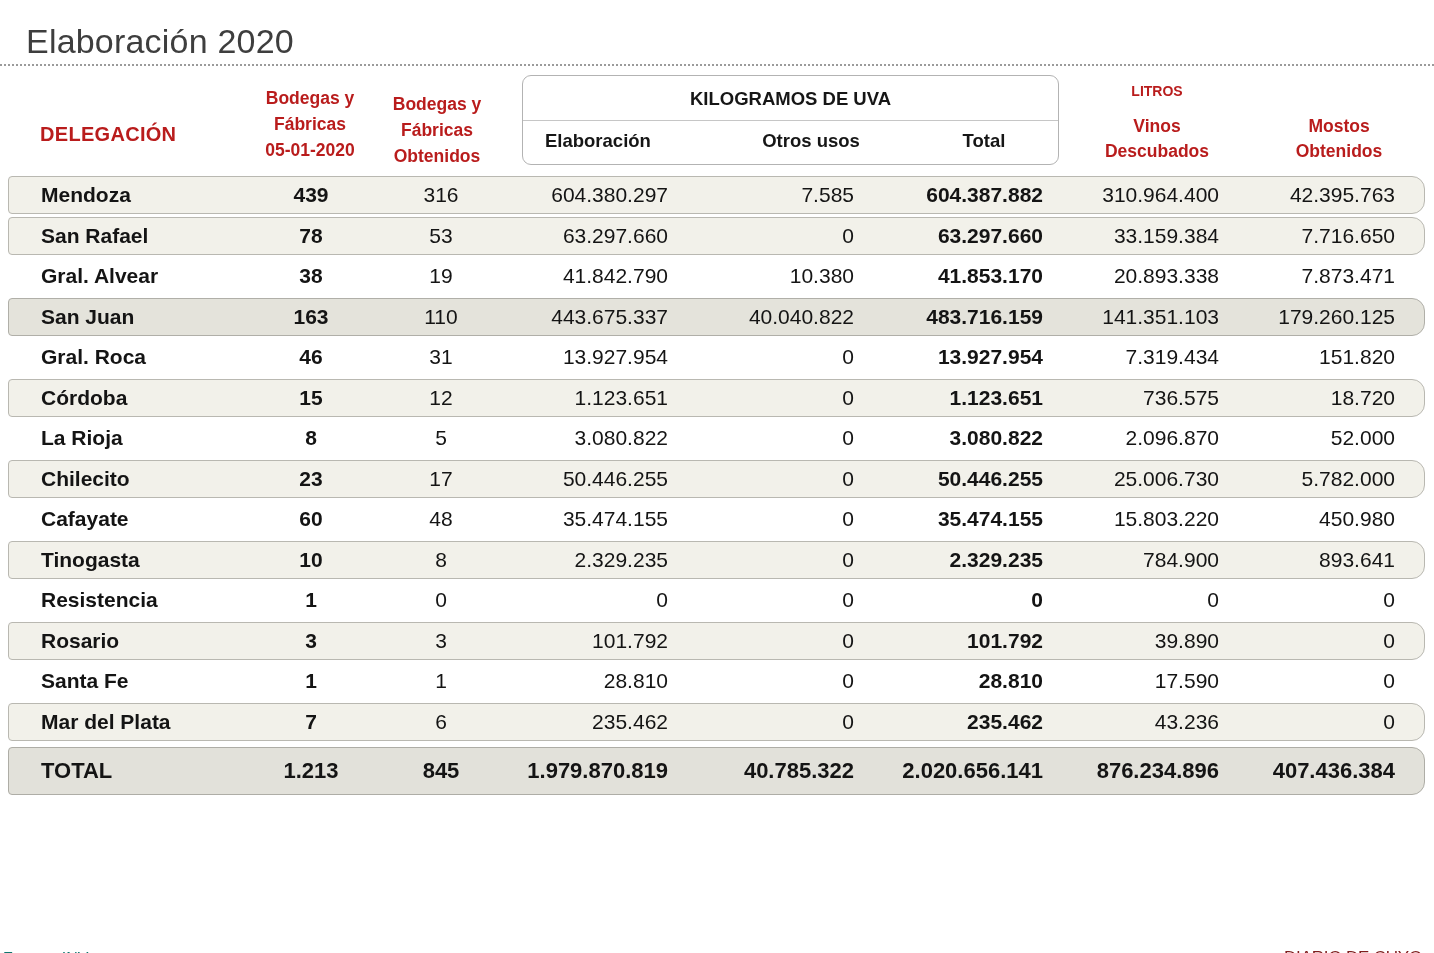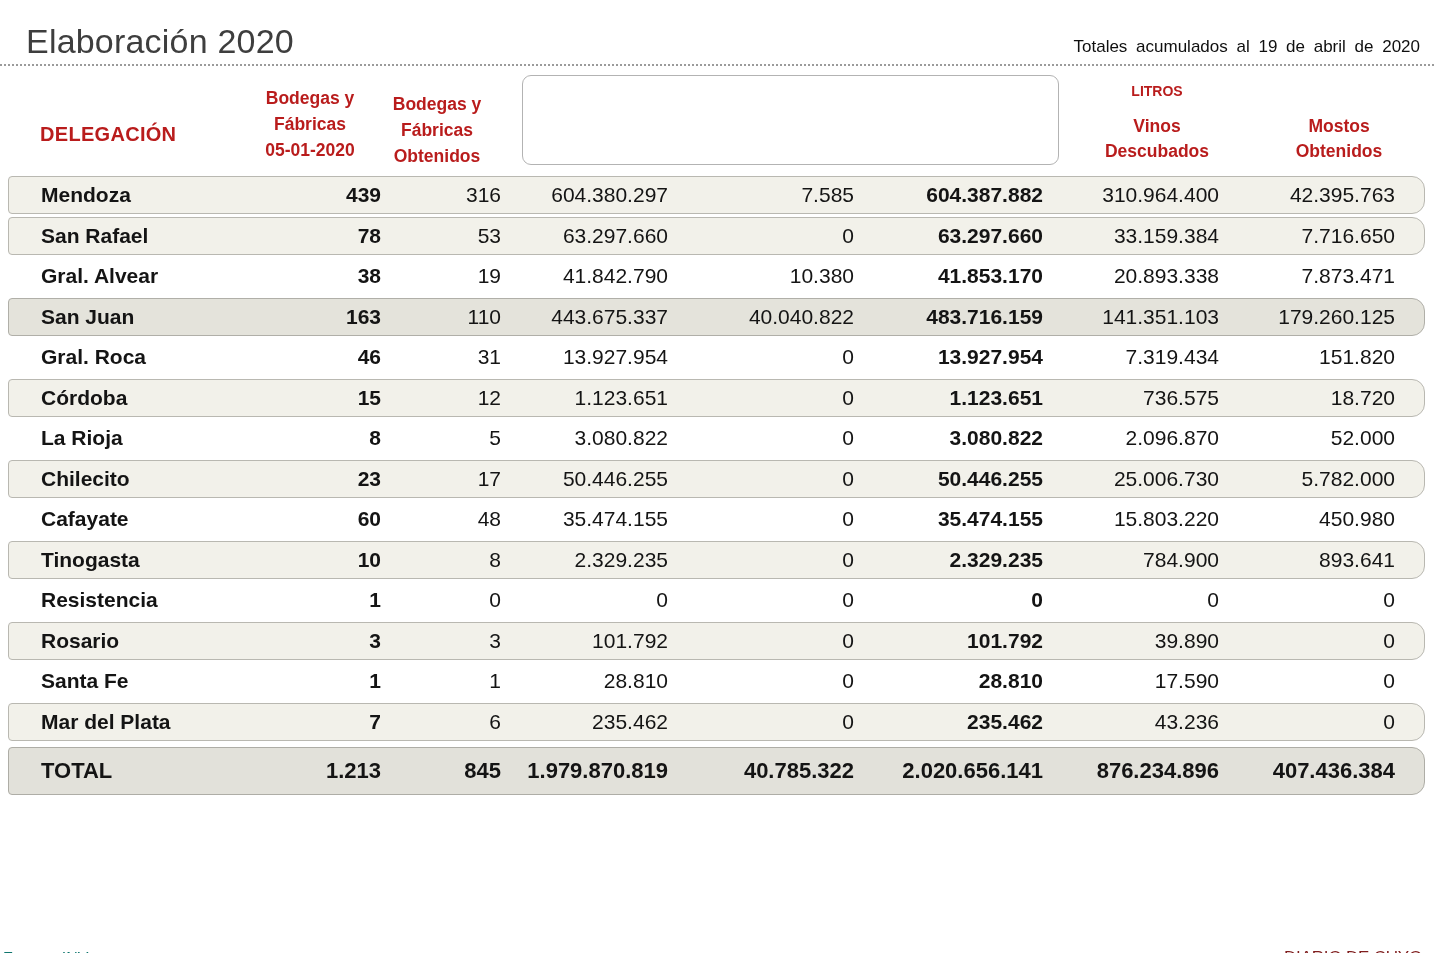--- a/index.html
+++ b/index.html
@@ -52,57 +52,62 @@
   }
   .row-shade { background:#f2f1ea; border-color:#b9b8b1; }
   .row-dark  { background:#e4e3db; border-color:#b0afa8; }
   .row-plain { background:transparent; }
   .row-total {
     height:48px; margin-top:6px; background:#e2e1da; border-color:#aeada6;
   }
   .row-total .cell { font-weight:bold; font-size:22px; }
   .cell { font-size:21px; color:#141414; white-space:nowrap; }
   .c-name { font-weight:bold; padding-left:32px; }
-  .c-center { text-align:right; }
+  .c-center { text-align:center; }
   .c-right { text-align:right; }
   .c-bold { font-weight:bold; }
   .cell:nth-child(4) { padding-right:5px; }
   .cell:nth-child(5) { padding-right:5px; }
   .cell:nth-child(6) { padding-right:6px; }
   .cell:nth-child(7) { padding-right:6px; }
   .cell:nth-child(8) { padding-right:31px; }
 
   
   .source { position:absolute; left:3px; top:922px; font-size:16px; color:#0f766e; }
   .credit { position:absolute; right:12px; top:920px; font-size:17px; color:#7f1d1d; letter-spacing:-0.2px; }
 </style>
 </head>
 <body>
 
 <div class="page">
 
   <div class="title">Elaboración 2020</div>
-  <div class="subtitle">Totales acumulados al 19 de abril de 2020</div>
   <div class="dotted dotted-top"></div>
 
   <div class="hcell h-delegacion">DELEGACIÓN</div>
 
   <div class="hcell h-stack h-b1">
     <div>Bodegas y</div>
     <div>Fábricas</div>
     <div>05-01-2020</div>
   </div>
 
   <div class="hcell h-stack h-b2">
     <div>Bodegas y</div>
     <div>Fábricas</div>
     <div>Obtenidos</div>
   </div>
 
   <div class="kg-box">
+    <div class="kg-title">KILOGRAMOS DE UVA</div>
+    <div class="kg-sub">
+      <span class="kg-elab">Elaboración</span>
+      <span class="kg-otros">Otros usos</span>
+      <span class="kg-total">Total</span>
+    </div>
   </div>
 
   <div class="hcell h-litros">LITROS</div>
 
   <div class="hcell h-stack h-vinos">
     <div>Vinos</div>
     <div>Descubados</div>
   </div>
 
   <div class="hcell h-stack h-mostos">

